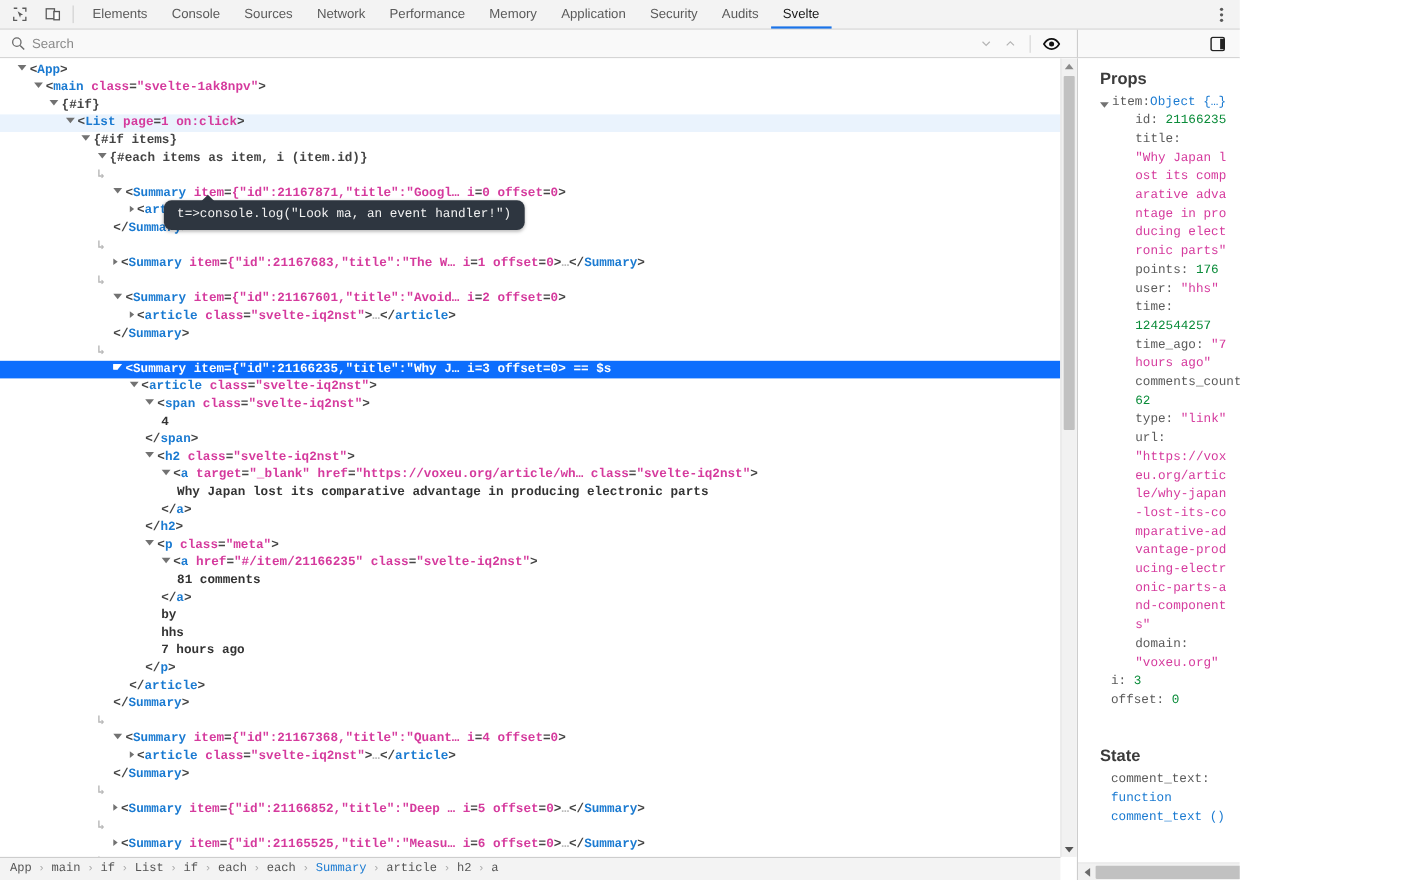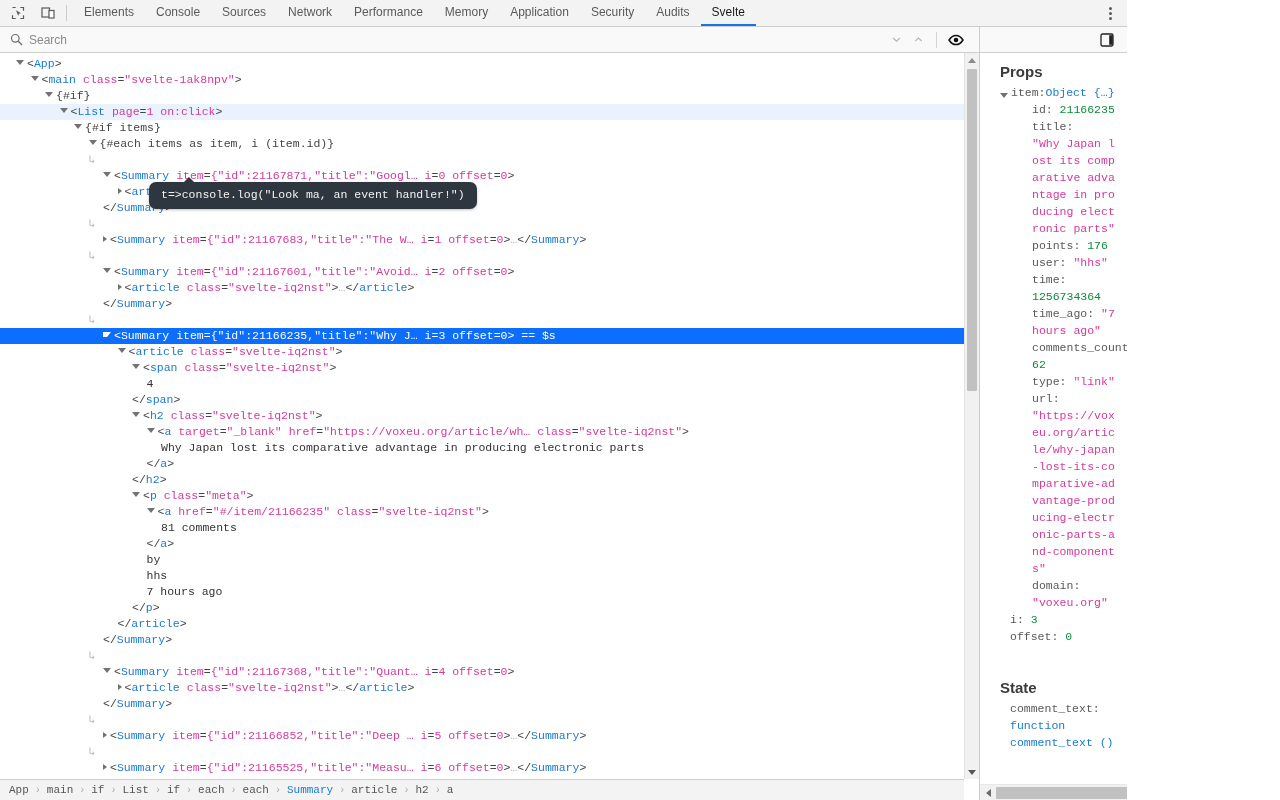--- a/index.html
+++ b/index.html
@@ -80,20 +80,21 @@
     position: absolute; inset: 0 15px 21px 0;
     overflow: hidden;
   }
   .tree {
     font-family: "Liberation Mono", monospace;
     font-size: 11.5px;
     line-height: 16px;
     color: #222;
     padding-top: 3px;
     white-space: pre;
+    font-weight: bold;
   }
   .row { height: 16px; position: relative; padding-left: 0; white-space: pre; }
   .row.hover-row { background: #eaf3fd; }
   .row.selected { background: #0d6efd; color: #fff; }
   .row.selected .tag, .row.selected .attr, .row.selected .val,
   .row.selected .punct, .row.selected .tw, .row.selected .sref { color: #fff; }
   .row.selected .tri { border-left-color: #fff; border-top-color:#fff; }
 
   .tri {
     display: inline-block;
@@ -355,21 +356,21 @@
         <div class="plist" id="props-list">
             <div class="prow">
               <span class="tri open"></span>
               <span class="pkey">item: </span>
               <span class="pobj">Object {…}</span>
             </div>
             <div class="pchild"><span class="pkey">id: </span><span class="pnum">21166235</span></div>
             <div class="pmulti"><span class="pkey">title:</span><span class="pstr" style="display: block; word-break: break-all;">"Why Japan lost its comparative advantage in producing electronic parts"</span></div>
             <div class="pchild"><span class="pkey">points: </span><span class="pnum">176</span></div>
             <div class="pchild"><span class="pkey">user: </span><span class="pstr">"hhs"</span></div>
-            <div class="pchild"><span class="pkey">time: </span><span class="pnum">1256734364</span></div>
+            <div class="pchild"><span class="pkey">time: </span><span class="pnum">1242544257</span></div>
             <div class="pchild"><span class="pkey">time_ago: </span><span class="pstr">"7 hours ago"</span></div>
             <div class="pchild"><span class="pkey">comments_count: </span><span class="pnum">62</span></div>
             <div class="pchild"><span class="pkey">type: </span><span class="pstr">"link"</span></div>
             <div class="pmulti"><span class="pkey">url:</span><span class="pstr" style="display: block; word-break: break-all;">"https://voxeu.org/article/why-japan-lost-its-comparative-advantage-producing-electronic-parts-and-components"</span></div>
             <div class="pchild"><span class="pkey">domain: </span><span class="pstr">"voxeu.org"</span></div>
             <div class="plevel1"><span class="pkey">i: </span><span class="pnum">3</span></div>
             <div class="plevel1"><span class="pkey">offset: </span><span class="pnum">0</span></div>
           </div>
 
         <div class="section-title state">State</div>

